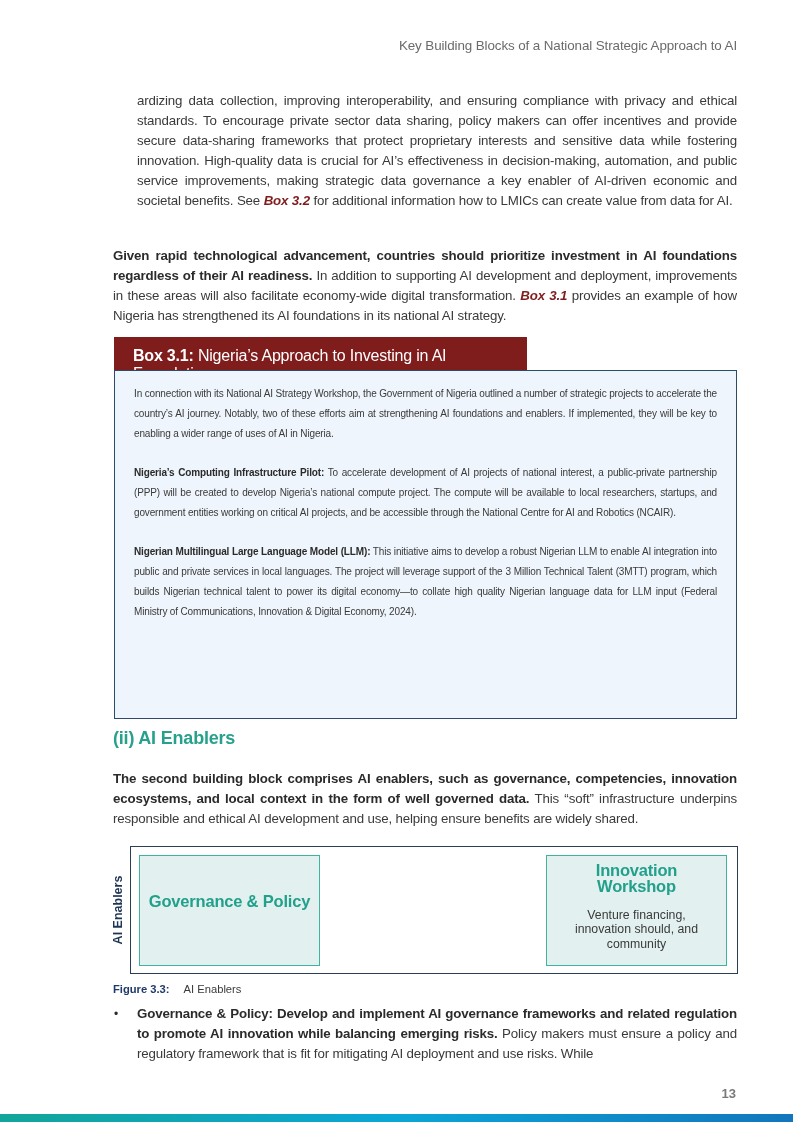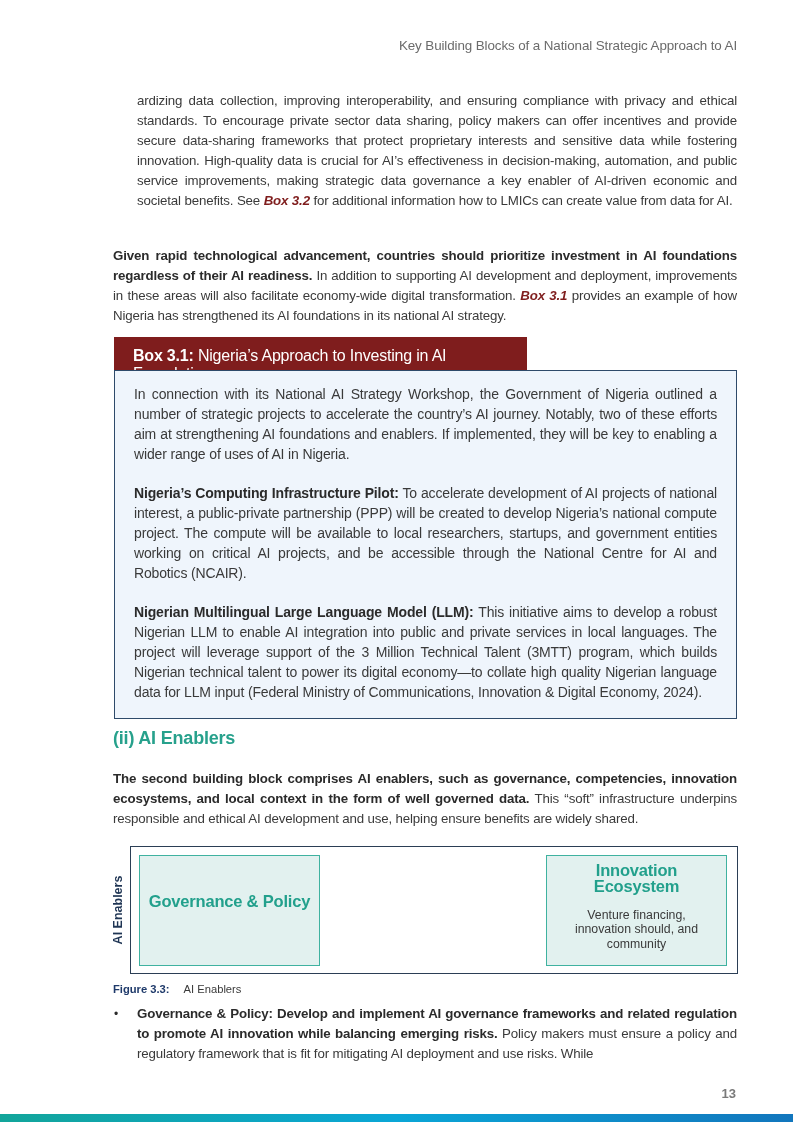--- a/index.html
+++ b/index.html
@@ -51,21 +51,21 @@
     .box-header b { font-weight: bold; }
     .box-body {
       position: absolute;
       top: 370px;
       left: 114px;
       width: 623px;
       height: 349px;
       background: #eff5fc;
       border: 1.5px solid #2e4a6a;
       padding: 13px 19px 0 19px;
-      font-size: 14px;
+      font-size: 10px;
       line-height: 20px;
       color: #3a3a3a;
       text-align: justify;
       letter-spacing: -0.15px;
     }
     .box-body p { margin-bottom: 19px; }
     .box-body b { color: #2b2b2b; }
 
     .section-heading {
       position: absolute;
@@ -214,21 +214,21 @@
 
 <div class="fig-side-label">
     <span>AI Enablers</span>
   </div>
 
 <div class="figure">
   <div class="card card-gov">
     <div class="card-title">Governance &amp; Policy</div>
   </div>
   <div class="card card-innov">
-    <div class="card-title" style="width:120px;">Innovation Ecosystem</div>
+    <div class="card-title" style="width:120px;">Innovation Workshop</div>
     <div class="card-desc" style="width:125px;">Venture financing, innovation should, and community</div>
   </div>
 </div>
 
 <div class="fig-caption"><span class="fig-num">Figure 3.3:</span><span>AI Enablers</span></div>
 
 <ul class="bullet-list">
   <li class="bullet-item">
     <span class="bullet">•</span>
     <b>Governance &amp; Policy: Develop and implement AI governance frameworks and related regulation to promote AI innovation while balancing emerging risks.</b><span> Policy makers must ensure a policy and regulatory framework that is fit for mitigating AI deployment and use risks. While</span>

